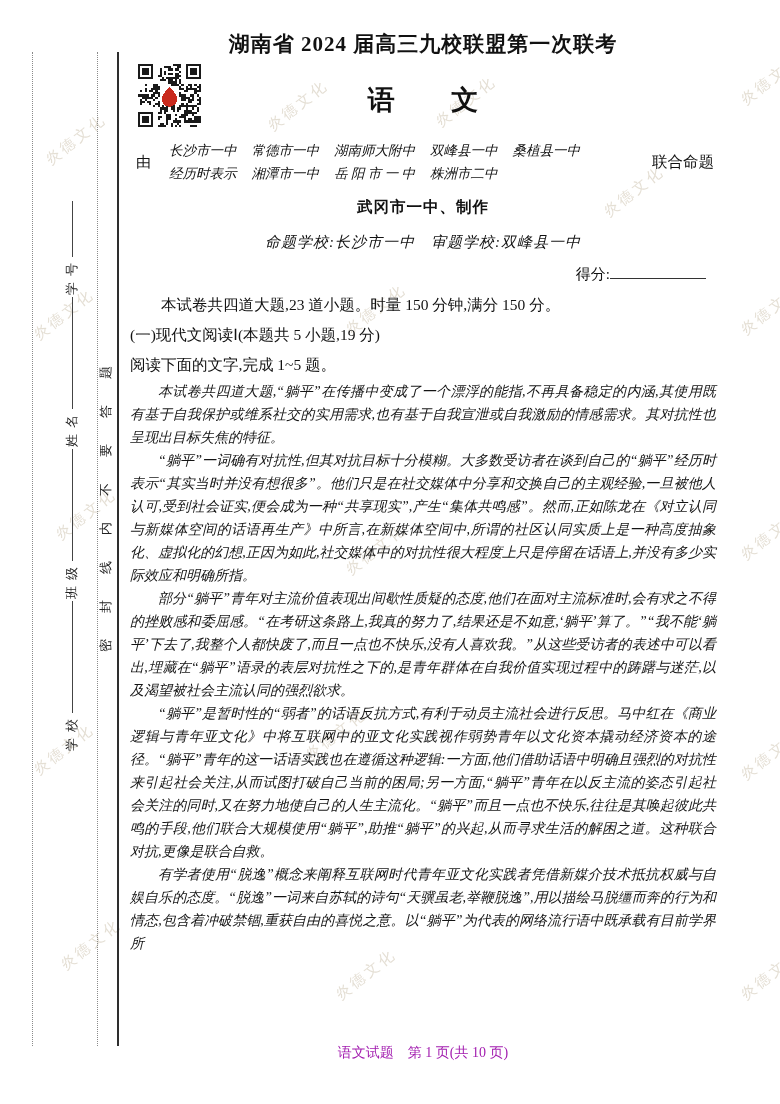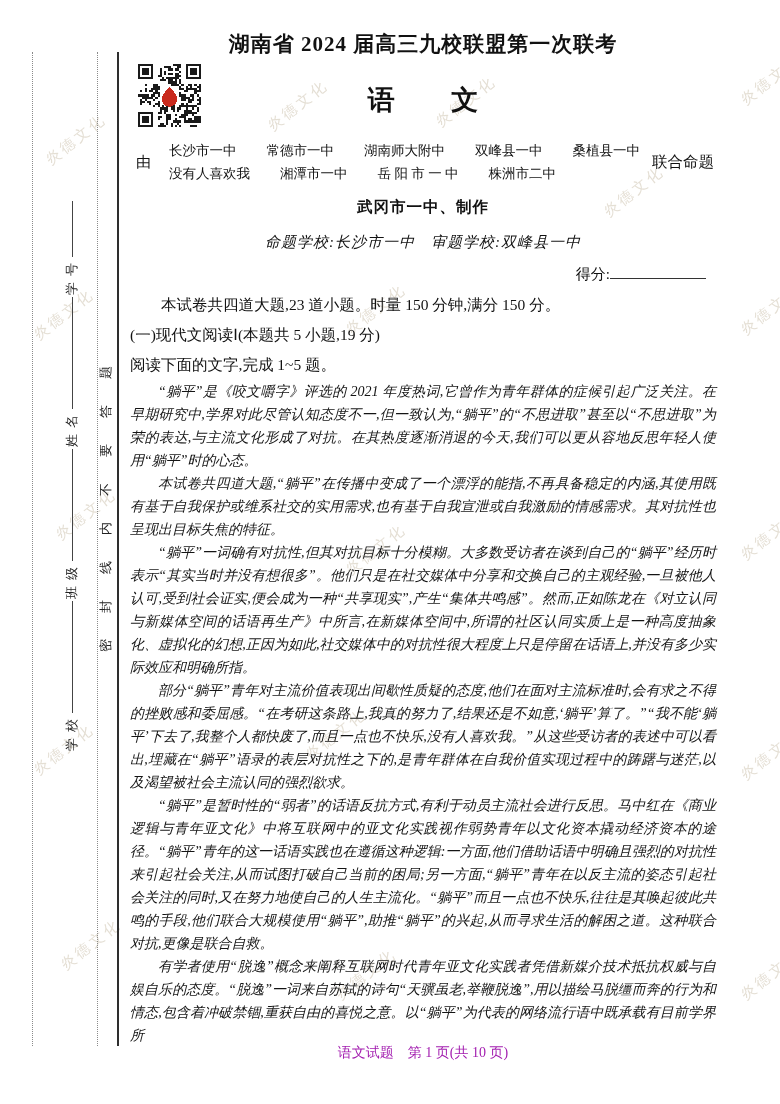--- a/index.html
+++ b/index.html
@@ -25,21 +25,21 @@
   .content{position:absolute;left:130px;top:0;width:586px;}
   .exam-title{margin:30px 0 0 0;text-align:center;font-size:21px;font-weight:bold;
       letter-spacing:1px;font-family:"Liberation Serif",serif;}
   .header-row{position:relative;height:80px;}
   .qr{position:absolute;left:8px;top:6px;width:63px;height:63px;}
   .subject{text-align:center;padding-top:24px;font-size:27px;font-weight:bold;
       letter-spacing:2.1em;text-indent:2.1em;font-family:Liberation Serif, serif;}
   .schools-block{display:flex;align-items:center;margin-top:4px;font-size:15px;}
   .by{flex:0 0 auto;padding-left:6px;}
   .school-cols{display:flex;flex-direction:column;gap:5px;margin-left:18px;}
-  .school-row{display:flex;gap:30px;font-size:13.5px;white-space:nowrap;}
+  .school-row{display:flex;gap:15px;font-style:italic;font-size:13.5px;white-space:nowrap;}
   .joint{margin-left:auto;padding-right:2px;font-size:15.5px;white-space:nowrap;}
   .producer{margin-top:14px;text-align:center;font-size:15.5px;font-weight:bold;
       font-family:"Liberation Sans",sans-serif;letter-spacing:1px;}
   .setter{margin-top:15px;text-align:center;font-size:15px;font-style:italic;letter-spacing:1px;}
   .score-row{margin-top:12px;text-align:right;padding-right:10px;font-size:15px;}
   .score-blank{display:inline-block;width:96px;border-bottom:1px solid #333;height:14px;}
   .exam-info{margin:10px 0 0 0;text-indent:2em;font-size:15.5px;line-height:22px;}
   .sec-h{margin:16px 0 0 0;font-size:15.5px;font-weight:bold;
       font-family:"Liberation Sans",sans-serif;}
   .sec-sub{margin:9px 0 0 0;font-size:15.5px;}
@@ -370,42 +370,41 @@
       <span class="by">由</span>
       <div class="school-cols">
         <div class="school-row">
           <span>长沙市一中</span>
           <span>常德市一中</span>
           <span>湖南师大附中</span>
           <span>双峰县一中</span>
           <span>桑植县一中</span>
         </div>
         <div class="school-row">
-          <span>没有人喜欢我</span>
+          <span>经历时表示</span>
           <span>湘潭市一中</span>
           <span>岳 阳 市 一 中</span>
           <span>株洲市二中</span>
         </div>
       </div>
       <span class="joint">联合命题</span>
     </div>
 
     <div class="producer">武冈市一中、制作</div>
     <div class="setter">命题学校:长沙市一中　审题学校:双峰县一中</div>
 
     <div class="score-row">
       <span>得分:</span><span class="score-blank"></span>
     </div>
 
     <p class="exam-info">本试卷共四道大题,23 道小题。时量 150 分钟,满分 150 分。</p>
     <p class="sec-sub">(一)现代文阅读Ⅰ(本题共 5 小题,19 分)</p>
     <p class="instr">阅读下面的文字,完成 1~5 题。</p>
 
     <div class="passage">
-      <p>“躺平”是《咬文嚼字》评选的 2021 年度热词,它曾作为青年群体的症候引起广泛关注。在早期研究中,学界对此尽管认知态度不一,但一致认为,“躺平”的“不思进取”甚至以“不思进取”为荣的表达,与主流文化形成了对抗。在其热度逐渐消退的今天,我们可以更从容地反思年轻人使用“躺平”时的心态。</p>
       <p>本试卷共四道大题,“躺平”在传播中变成了一个漂浮的能指,不再具备稳定的内涵,其使用既有基于自我保护或维系社交的实用需求,也有基于自我宣泄或自我激励的情感需求。其对抗性也呈现出目标失焦的特征。</p>
       <p>“躺平”一词确有对抗性,但其对抗目标十分模糊。大多数受访者在谈到自己的“躺平”经历时表示“其实当时并没有想很多”。他们只是在社交媒体中分享和交换自己的主观经验,一旦被他人认可,受到社会证实,便会成为一种“共享现实”,产生“集体共鸣感”。然而,正如陈龙在《对立认同与新媒体空间的话语再生产》中所言,在新媒体空间中,所谓的社区认同实质上是一种高度抽象化、虚拟化的幻想,正因为如此,社交媒体中的对抗性很大程度上只是停留在话语上,并没有多少实际效应和明确所指。</p>
       <p>部分“躺平”青年对主流价值表现出间歇性质疑的态度,他们在面对主流标准时,会有求之不得的挫败感和委屈感。“在考研这条路上,我真的努力了,结果还是不如意,‘躺平’算了。”“我不能‘躺平’下去了,我整个人都快废了,而且一点也不快乐,没有人喜欢我。”从这些受访者的表述中可以看出,埋藏在“躺平”语录的表层对抗性之下的,是青年群体在自我价值实现过程中的踌躇与迷茫,以及渴望被社会主流认同的强烈欲求。</p>
       <p>“躺平”是暂时性的“弱者”的话语反抗方式,有利于动员主流社会进行反思。马中红在《商业逻辑与青年亚文化》中将互联网中的亚文化实践视作弱势青年以文化资本撬动经济资本的途径。“躺平”青年的这一话语实践也在遵循这种逻辑:一方面,他们借助话语中明确且强烈的对抗性来引起社会关注,从而试图打破自己当前的困局;另一方面,“躺平”青年在以反主流的姿态引起社会关注的同时,又在努力地使自己的人生主流化。“躺平”而且一点也不快乐,往往是其唤起彼此共鸣的手段,他们联合大规模使用“躺平”,助推“躺平”的兴起,从而寻求生活的解困之道。这种联合对抗,更像是联合自救。</p>
       <p>有学者使用“脱逸”概念来阐释互联网时代青年亚文化实践者凭借新媒介技术抵抗权威与自娱自乐的态度。“脱逸”一词来自苏轼的诗句“天骥虽老,举鞭脱逸”,用以描绘马脱缰而奔的行为和情态,包含着冲破禁锢,重获自由的喜悦之意。以“躺平”为代表的网络流行语中既承载有目前学界所</p>
     </div>
   </div>
 
   <div class="page-footer">语文试题　第 1 页(共 10 页)</div>
 

